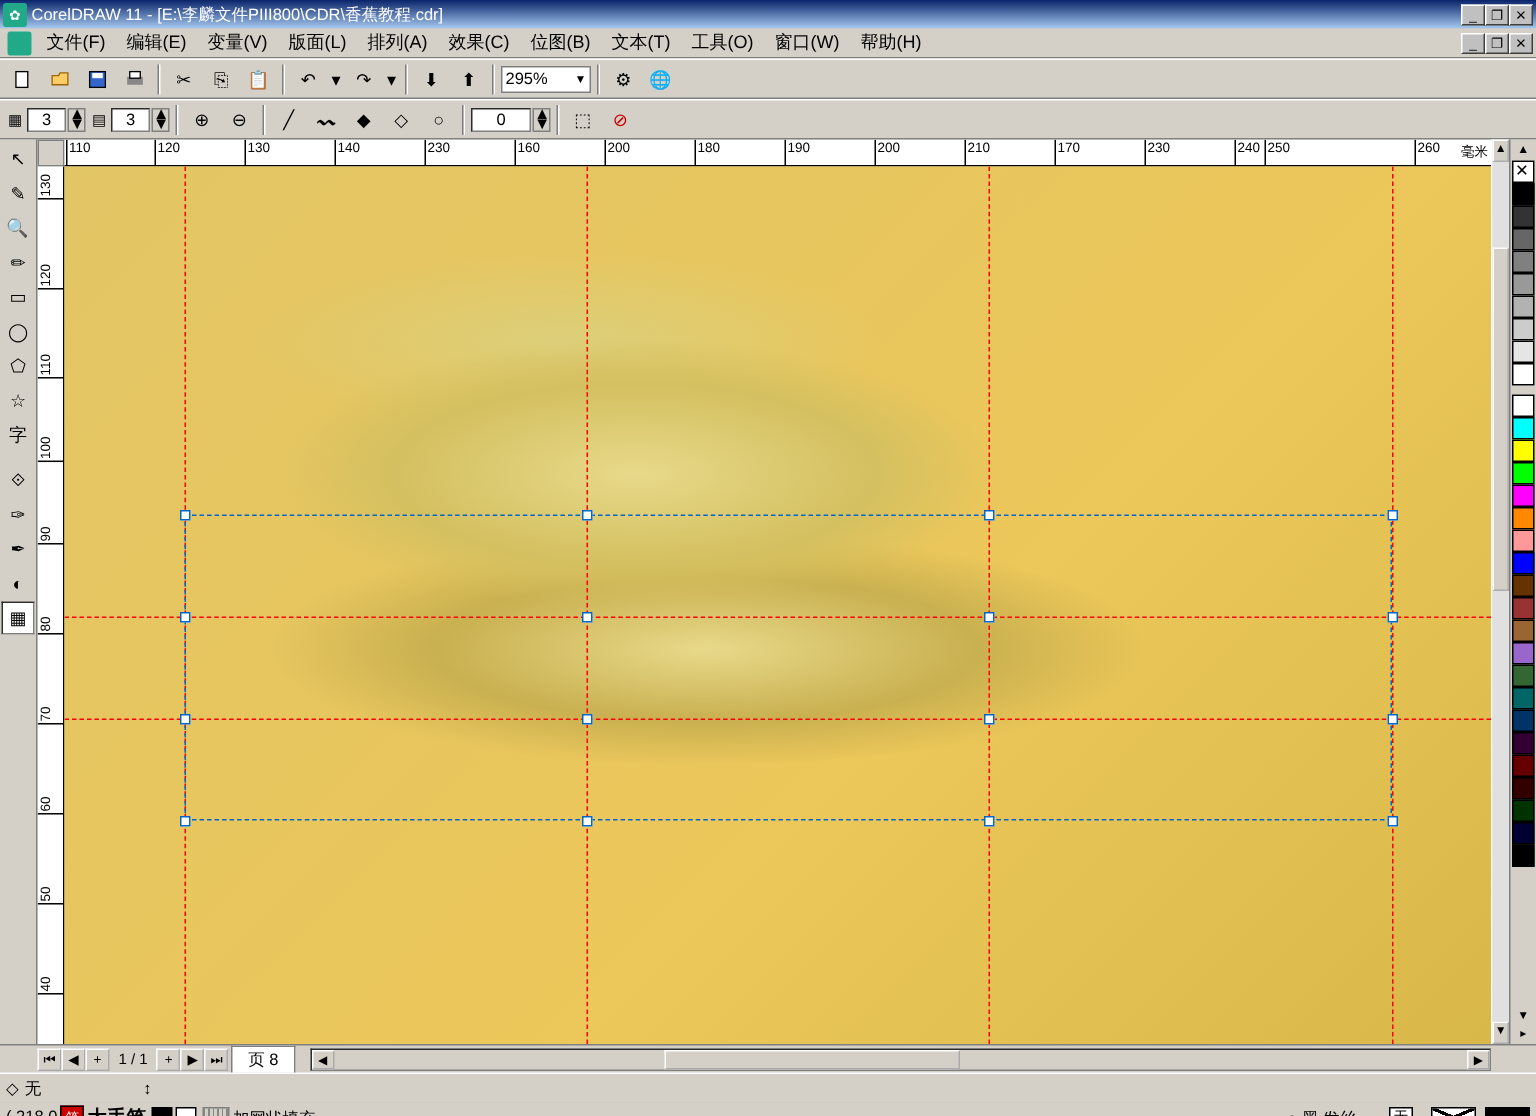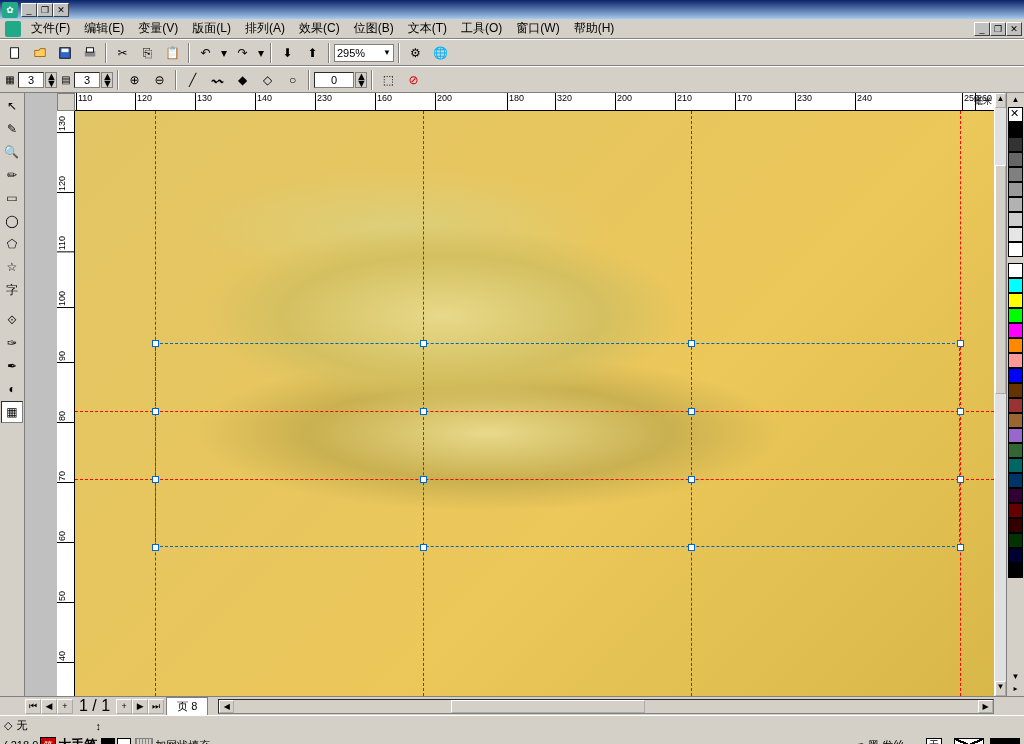--- a/index.html
+++ b/index.html
@@ -20,21 +20,21 @@
 .propbar { height: 27px; background: #d4d0c8; display: flex; align-items: center; padding: 1px 3px; gap: 2px; border-top:1px solid #fff; border-bottom:1px solid #808080;}
 .propfield { display: flex; align-items: center; gap: 1px; }
 .propfield .lbl { width: 14px; text-align: center; font-size:10px;}
 .propfield input { width: 26px; height: 16px; border: 1px inset #808080; background:#fff; font-size: 11px; padding: 0 2px; text-align:center;}
 .spin { width: 12px; height: 16px; background:#d4d0c8; border:1px solid #808080; font-size:6px; display:flex; flex-direction:column; }
 .spin div{flex:1; text-align:center; line-height:6px;}
 .workspace { display: flex; height: 603px; }
 .toolbox { width: 25px; background: #d4d0c8; border-right:1px solid #808080; display:flex; flex-direction:column; padding-top:2px; gap:1px;}
 .tool { width: 22px; height: 22px; border:1px solid #d4d0c8; display:flex; align-items:center; justify-content:center; font-size:12px; margin-left:1px;}
 .tool.active{ border:1px inset #808080; background:#fff;}
-.canvas-wrap { flex: 1; display: flex; flex-direction: column; position: relative; overflow:hidden;margin-left:32px; }
+.canvas-wrap { flex: 1; display: flex; flex-direction: column; position: relative; overflow:hidden; }
 .ruler-h { height: 18px; background: #fff; border-bottom: 1px solid #000; position: relative; margin-left: 18px; overflow:hidden;}
 .ruler-h .tick{ position:absolute; top:0; height:100%; border-left:1px solid #000; font-size:9px; padding-left:1px;}
 .ruler-v { width: 18px; background: #fff; border-right: 1px solid #000; position: absolute; left:0; top:18px; bottom:0; overflow:hidden;}
 .ruler-v .tick{ position:absolute; left:0; width:100%; border-top:1px solid #000; font-size:9px; writing-mode:vertical-rl; text-align:right; padding-top:1px; transform:rotate(180deg);}
 .canvas-area { flex:1; margin-left:18px; background: linear-gradient(135deg, #e2c565 0%, #d8b848 100%); position: relative; overflow: hidden; }
 .banana-img { position:absolute; left:0; top:0; right:0; bottom:0; background:
   radial-gradient(ellipse 400px 150px at 40% 35%, #e8d98a 0%, #d4c060 40%, transparent 60%),
   radial-gradient(ellipse 450px 120px at 45% 55%, #e8d98a 0%, #c9b050 40%, transparent 65%),
   radial-gradient(ellipse 350px 100px at 35% 20%, #dccf7a 0%, transparent 60%),
   linear-gradient(135deg, #e2c565 0%, #ecc75a 60%, #d8b848 100%);
@@ -43,35 +43,38 @@
 .sel-handle{ position:absolute; width:7px; height:7px; background:#fff; border:1px solid #0066cc; }
 .guide-h{ position:absolute; left:0; right:0; border-top:1px dashed #f00; }
 .guide-v{ position:absolute; top:0; bottom:0; border-left:1px dashed #f00; }
 .colorbar { width: 18px; background: #d4d0c8; display:flex; flex-direction:column; align-items:center; padding-top:2px; gap:0; border-left:1px solid #808080;}
 .swatch { width: 15px; height: 15px; border:1px solid #000; }
 .swatch.none{ background:#fff; position:relative;}
 .swatch.none::after{content:"✕"; position:absolute; left:1px; top:-1px; font-size:11px; color:#000;}
 .page-nav { height: 19px; background: #d4d0c8; display: flex; align-items: center; border-top:1px solid #808080; padding-left:25px;}
 .pn-btn { width:16px; height:15px; border:1px outset #fff; background:#d4d0c8; display:flex; align-items:center; justify-content:center; font-size:9px;}
 .page-tab { background:#fff; border:1px solid #808080; border-bottom:none; padding:1px 10px; font-size:11px; margin-left:2px;}
-.pn-text{ padding:0 6px; font-size:16px;}
+.pn-text{ padding:0 6px; font-size:10px;}
 .hscroll{ flex:1; height:15px; background:#d4d0c8; border:1px inset #808080; margin-left:10px; position:relative;}
 .hscroll .thumb{position:absolute; left:30%; width:25%; top:0; bottom:0; background:#d4d0c8; border:1px outset #fff;}
 .hscroll .arr{position:absolute; width:15px; top:0; bottom:0; background:#d4d0c8; border:1px outset #fff; display:flex; align-items:center; justify-content:center; font-size:8px;}
 .statusbar { height: 20px; background:#d4d0c8; display:flex; align-items:center; padding:0 4px; border-top:1px solid #fff; font-size:11px; gap:4px;}
 .statusbar .center{ flex:1; text-align:center;}
 .statusbar2 { height: 20px; background:#d4d0c8; display:flex; align-items:center; padding:0 4px; font-size:11px; gap:2px;}
 .ruler-corner{ position:absolute; left:0; top:0; width:18px; height:18px; background:#d4d0c8; border:1px solid #808080;}
 svg.ic{width:14px;height:14px;}
 </style>
 </head>
 <body>
 
 <div class="titlebar">
   <div class="icon">✿</div>
+  <div class="titlebar-text">
+    <span>CorelDRAW 11</span><span> - </span><span>[E:\李麟文件PIII800\CDR\香蕉教程.cdr]</span>
+  </div>
   <div class="winbtns">
     <div class="winbtn">_</div>
     <div class="winbtn">❐</div>
     <div class="winbtn">✕</div>
   </div>
 </div>
 
 <div class="menubar">
   <div class="icon" style="width:16px;height:16px;background:#2a8;margin:0 3px;border-radius:2px"></div>
   <div class="mitem">文件(F)</div>
@@ -198,28 +201,28 @@
   <div class="canvas-wrap">
     <div class="ruler-corner"></div>
     <div class="ruler-h">
       <div class="tick" style="left:1px">110</div>
       <div class="tick" style="left:60px">120</div>
       <div class="tick" style="left:120px">130</div>
       <div class="tick" style="left:180px">140</div>
       <div class="tick" style="left:240px">230</div>
       <div class="tick" style="left:300px">160</div>
       <div class="tick" style="left:360px">200</div>
-      <div class="tick" style="left:432px">180</div>
-      <div class="tick" style="left:480px">320</div>
+      <div class="tick" style="left:420px">180</div>
+      <div class="tick" style="left:480px">190</div>
       <div class="tick" style="left:540px">200</div>
       <div class="tick" style="left:600px">210</div>
       <div class="tick" style="left:660px">170</div>
       <div class="tick" style="left:720px">230</div>
       <div class="tick" style="left:780px">240</div>
-      <div class="tick" style="left:887px">250</div>
+      <div class="tick" style="left:800px">250</div>
       <div class="tick" style="left:900px">260</div>
       <div style="position:absolute; right:2px; top:2px; font-size:9px">毫米</div>
     </div>
     <div class="ruler-v">
       <div class="tick" style="top:5px">130</div>
       <div class="tick" style="top:65px">120</div>
       <div class="tick" style="top:125px">110</div>
       <div class="tick" style="top:180px">100</div>
       <div class="tick" style="top:240px">90</div>
       <div class="tick" style="top:300px">80</div>

